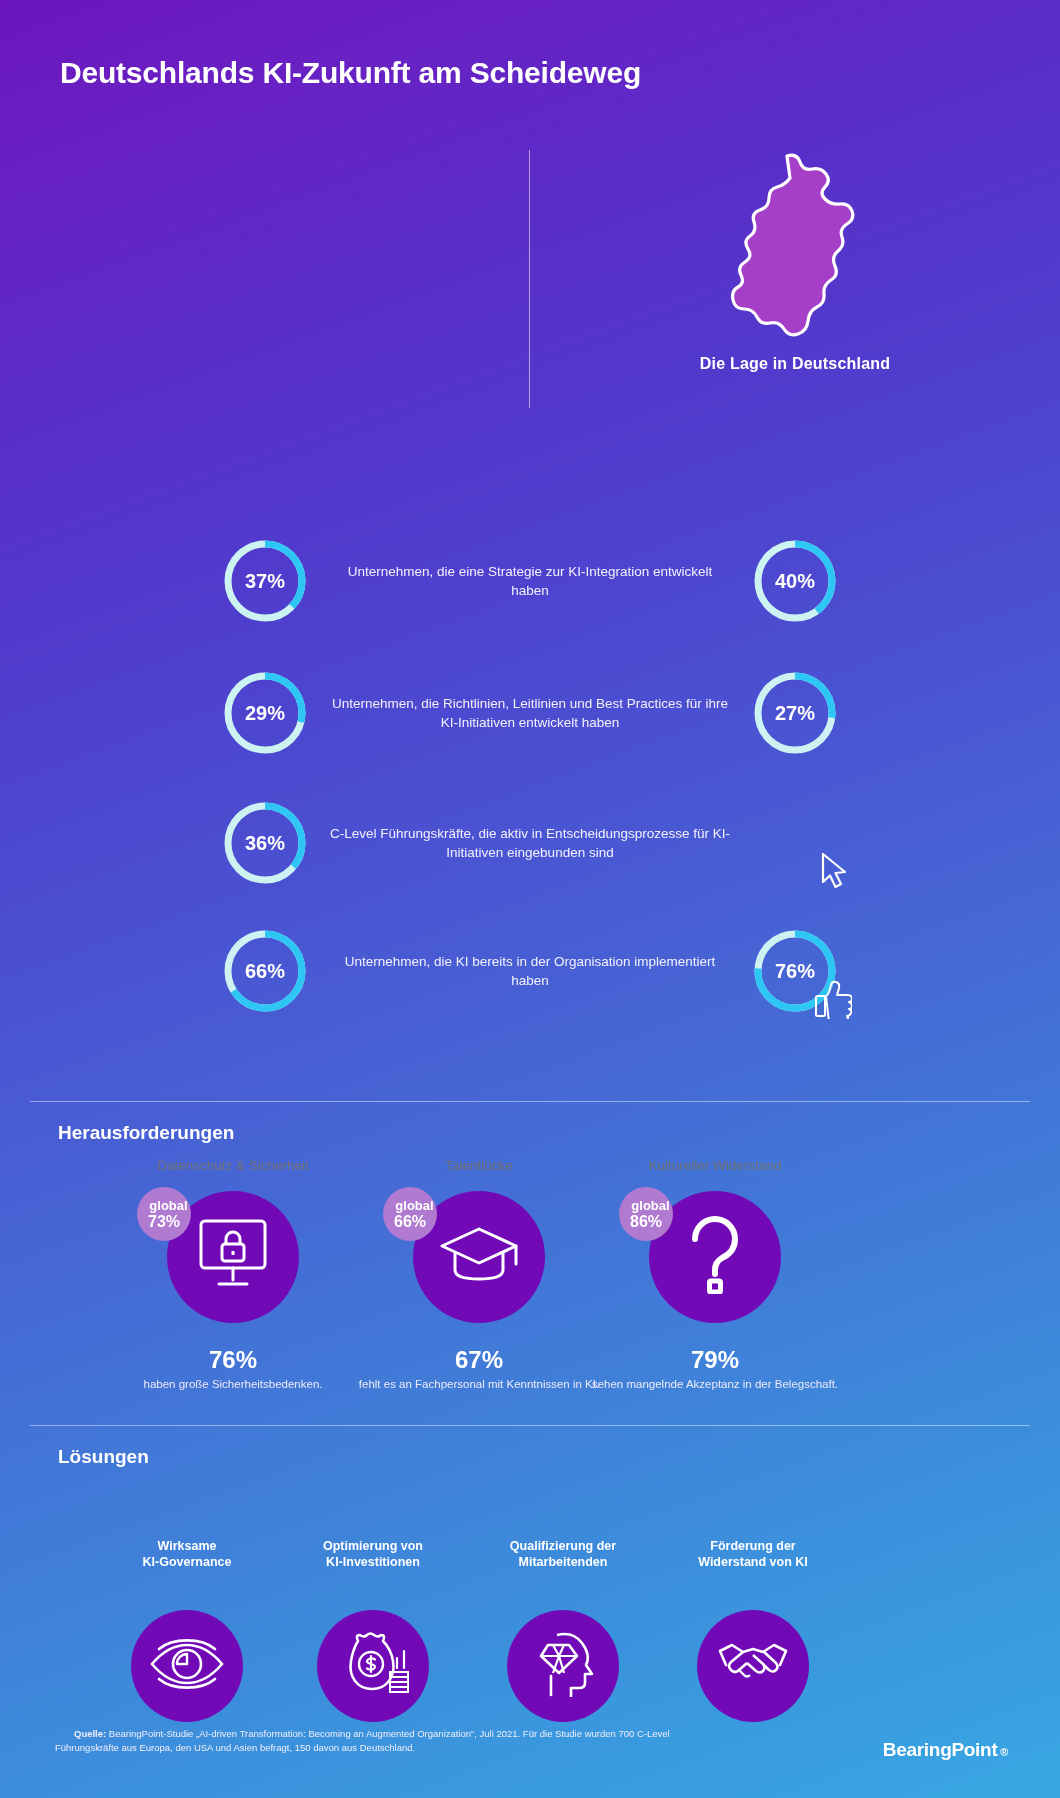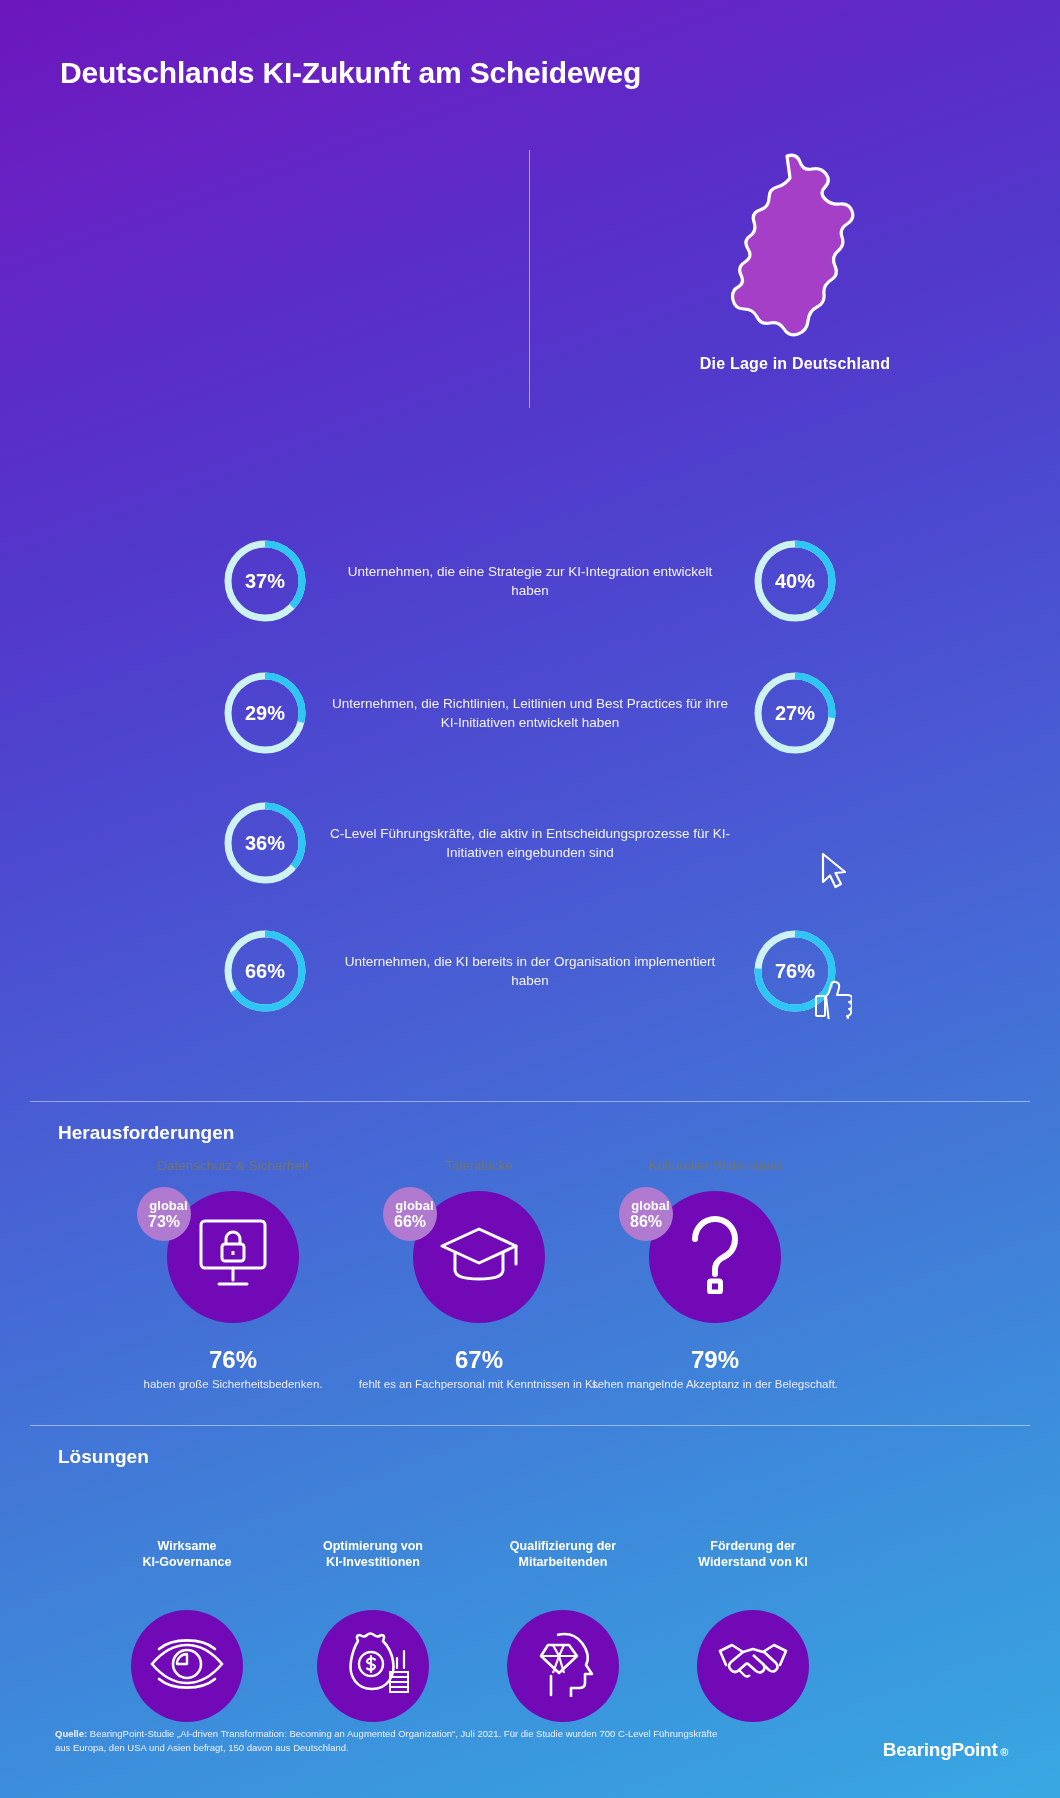--- a/index.html
+++ b/index.html
@@ -101,21 +101,21 @@
   .sol-col.s3 { left:638px; }
   .sol-label { font-size:12.5px; line-height:16px; font-weight:bold; height:34px; }
   .sol-circ {
     margin:38px auto 0; width:112px; height:112px; border-radius:50%;
     background:#7209b7; display:flex; align-items:center; justify-content:center;
   }
 
   
   .footer { position:absolute; left:55px; top:1727px; width:680px;
             font-size:9.5px; line-height:14px; color:#f0eefb; }
-  .footer b { font-weight:bold; }
+  .footer b { font-weight:bold;margin-left:19px; }
   .logo { position:absolute; right:52px; top:1739px; font-size:19px; font-weight:bold; letter-spacing:-.3px; }
   .logo .dot { font-size:11px; vertical-align:baseline; }
 </style>
 </head>
 <body>
 
 <div class="title">Deutschlands KI-Zukunft am Scheideweg</div>
 
 <div class="hero">
 

